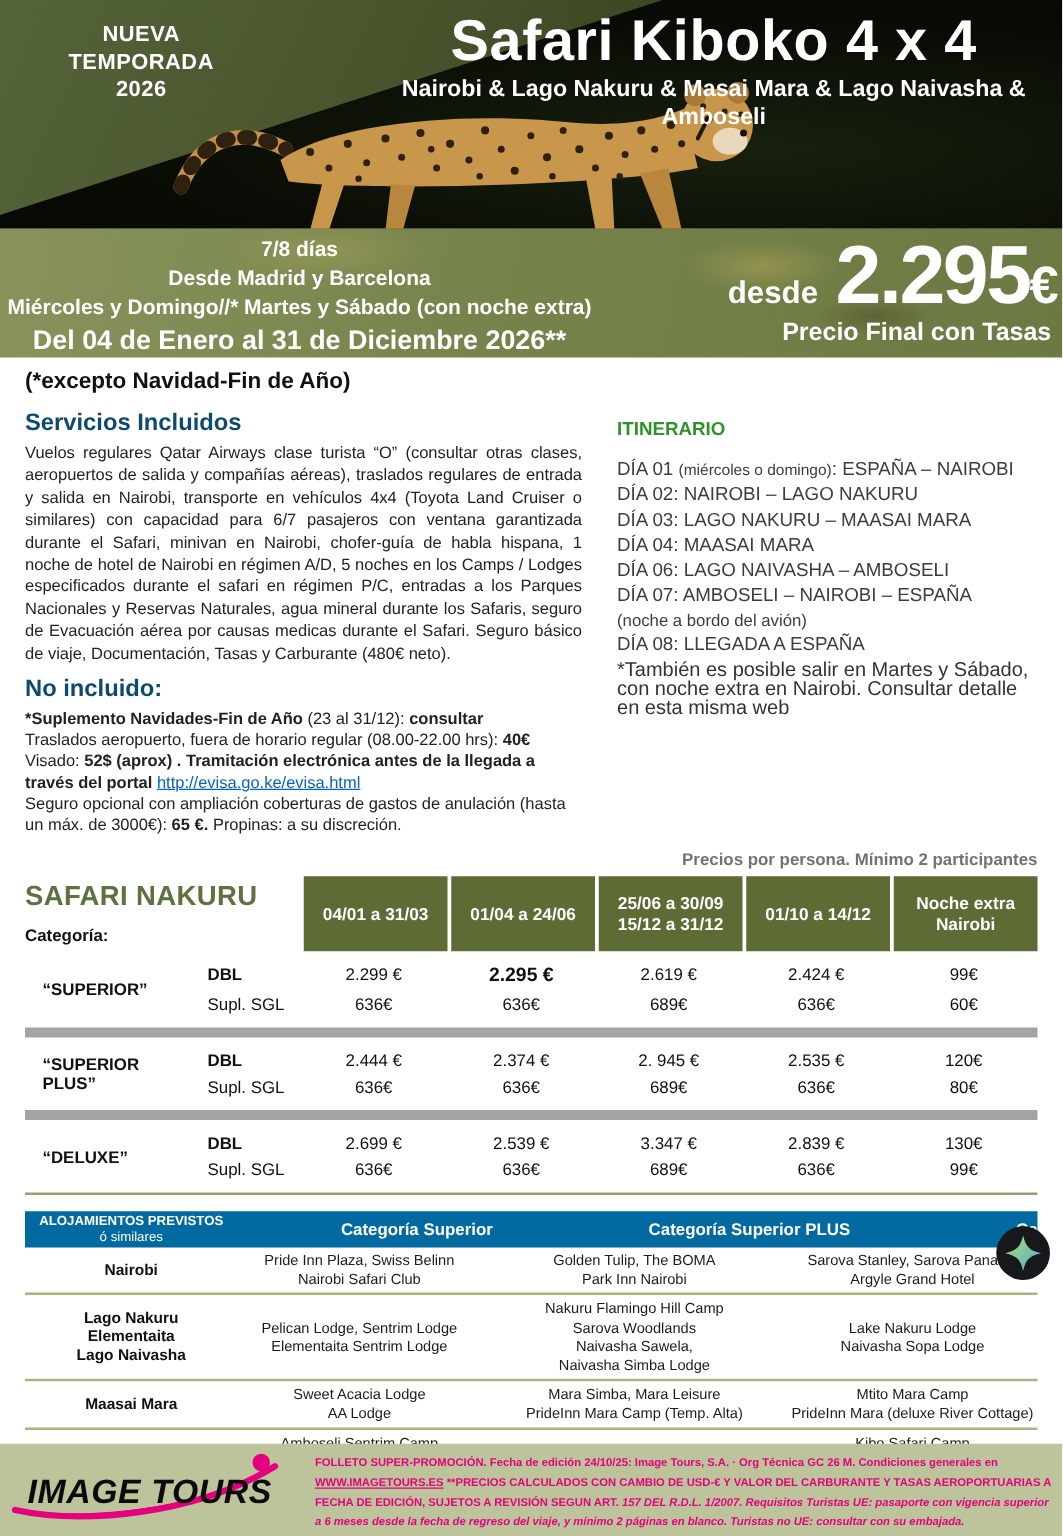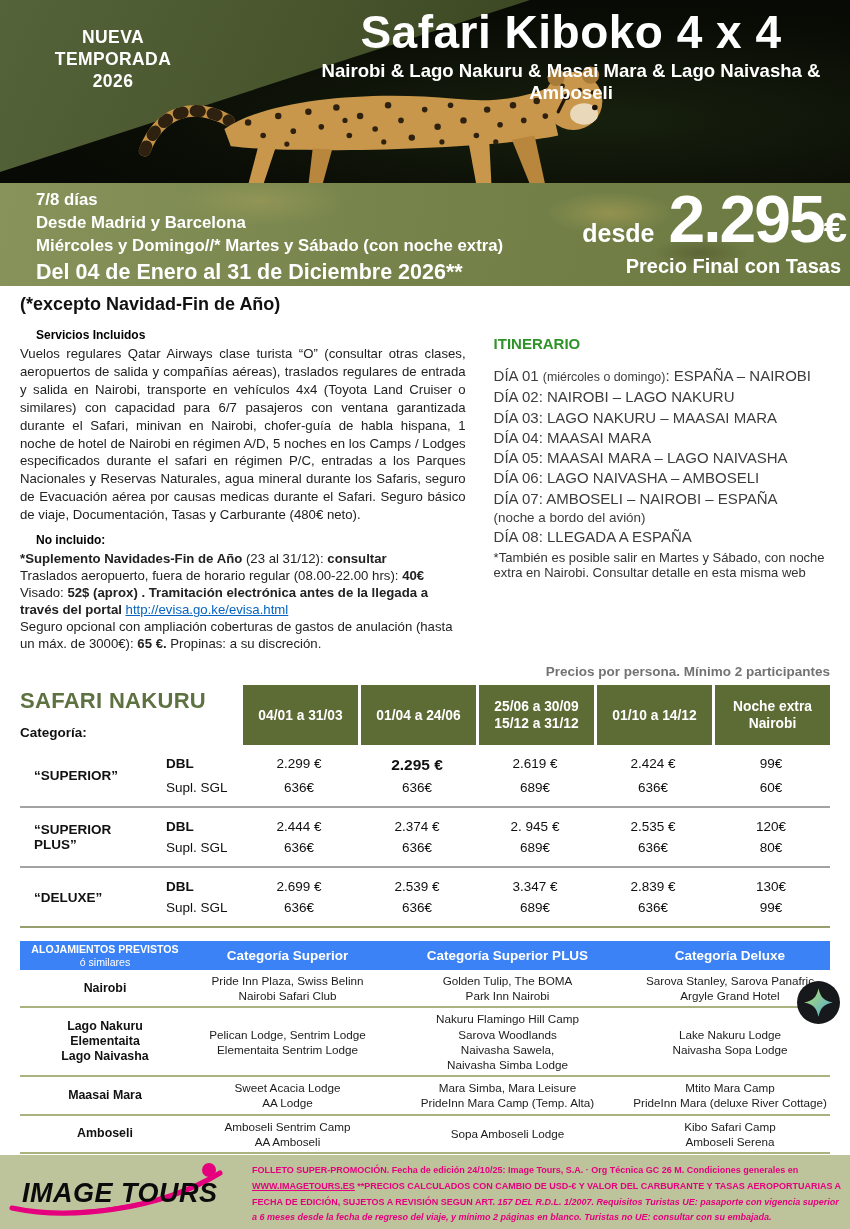--- a/index.html
+++ b/index.html
@@ -4,84 +4,84 @@
 <style>
   * { margin:0; padding:0; box-sizing:border-box; }
   body { font-family:"Liberation Sans", sans-serif; background:#fff; }
   .page { position:relative; width:850px; height:1229px; background:#fff; overflow:hidden; }
 
   
   .header { position:relative; height:183px; background:radial-gradient(ellipse at 70% 65%, #17200e 0%, #090b05 60%, #060704 100%); overflow:hidden; }
   .badge-band { position:absolute; top:0; left:0; width:530px; height:172px;
     background:linear-gradient(115deg, #55633a 0%, #47542c 55%, #37431f 100%);
     clip-path:polygon(0 0, 100% 0, 0 100%); }
-  .badge-text { position:absolute; top:26px; left:28px; width:170px; text-align:center;
+  .badge-text { position:absolute; top:16px; left:28px; width:170px; text-align:center;
     color:#fff; font-weight:bold; font-size:17.5px; line-height:22px; white-space:pre-line; letter-spacing:.4px; }
   .titles { position:absolute; left:295px; top:6px; width:552px; text-align:center; color:#fff; }
   .title { font-size:46px; font-weight:bold; line-height:52px; letter-spacing:.5px; }
   .subtitle { font-size:18.6px; font-weight:bold; margin-top:2px; }
   .cheetah { position:absolute; left:120px; bottom:-6px; }
 
   
   .banner { position:relative; height:103px; color:#fff;
     background:
       radial-gradient(90px 30px at 610px 30px, rgba(190,170,90,.45), transparent 70%),
       radial-gradient(120px 35px at 260px 18px, rgba(185,170,95,.35), transparent 70%),
       radial-gradient(70px 22px at 700px 70px, rgba(60,55,25,.35), transparent 70%),
       linear-gradient(100deg, #87935b 0%, #76844b 45%, #6b7942 100%); }
-  .banner-left { position:absolute; left:36px; top:5px; }
+  .banner-left { position:absolute; left:6px; top:5px;text-align:center; }
   .bl { font-size:16.8px; font-weight:bold; line-height:23px; }
   .bl-dates { font-size:21.5px; font-weight:bold; line-height:31px; }
   .banner-right { position:absolute; right:5px; top:0; text-align:right; }
   .price-row { display:flex; align-items:baseline; gap:14px; justify-content:flex-end; }
   .desde { font-size:25px; font-weight:bold; }
   .big-price { font-size:66px; font-weight:bold; letter-spacing:-2px; line-height:72px; }
   .euro { font-size:42px; font-weight:bold; }
   .tax { font-size:20px; font-weight:bold; margin-top:-9px; padding-right:4px; }
 
   
   .note-top { margin:8px 20px 0; font-weight:bold; font-size:18px; color:#111; }
   .columns { display:flex; margin:4px 20px 0; }
   .col-left { width:457px; }
   .col-right { width:345px; margin-left:28px; }
-  .green-h { color:#000000; font-weight:bold; font-size:12px; margin:9px 16px 3px; }
+  .green-h { color:#0c4a6e; font-weight:bold; font-size:19px; margin:9px 0 3px; }
   .just { text-align:justify; font-size:13.2px; line-height:17.9px; color:#222; }
   .ni-line { font-size:13.2px; line-height:17px; color:#222; }
   .b { font-weight:bold; }
   .link { color:#0563c1; text-decoration:underline; }
 
   .itin-h { color:#2e9428; font-weight:bold; font-size:15px; margin:16px 0 14px; }
   .day { font-size:15px; color:#3d3d3d; line-height:20.3px; }
   .day-small { font-size:12.4px; }
   .night-note { font-size:13.4px; color:#3d3d3d; line-height:18px; }
-  .itin-foot { font-size:13px; color:#333; line-height:15px; margin-top:3px; }
+  .itin-foot { font-size:16px; color:#333; line-height:15px; margin-top:3px; }
 
   .precios-note { text-align:right; margin:12px 20px 0; font-weight:bold; font-size:13.5px; color:#737373; }
 
   
   .ptable { margin:6px 20px 0; width:810px; }
   .phead { display:grid; grid-template-columns:220px repeat(5, 118px); }
   .phead-left { display:flex; flex-direction:column; justify-content:space-between; padding:3px 0 5px; }
   .pt-title { font-size:22px; font-weight:bold; color:#5d7141; letter-spacing:.3px; }
   .pt-cat { font-size:13.5px; font-weight:bold; color:#111; }
   .hcell { margin-left:3px; background:#5d6b35; color:#fff; font-weight:bold; font-size:13.8px;
     display:flex; align-items:center; justify-content:center; text-align:center;
     white-space:pre-line; line-height:17px; height:60px; }
   .pblock { display:grid; grid-template-columns:118px 102px repeat(5, 118px); padding:8px 0; }
-  .pblock + .pblock { border-top:2px solid #a3a3a3; }
+  .pblock + .pblock { border-top:8px solid #a3a3a3; }
   .pblock.last { border-bottom:2px solid #95a06e; }
   .pcat { grid-row:span 2; align-self:center; font-weight:bold; font-size:13.5px; color:#111; padding-left:14px; }
   .plab { font-size:13.5px; padding:3px 0 3px 28px; color:#111; }
   .pval { font-size:13.5px; text-align:center; padding:3px 0; color:#111; }
   .pval.hl { font-weight:bold; font-size:15.5px; }
 
   
   .atable { margin:13px 20px 0; width:810px; }
   .ahead, .arow { display:grid; grid-template-columns:170px 195px 245px 200px; align-items:center; }
-  .ahead { background:#3b82f6; color:#fff; min-height:27px; padding:2px 0; }
+  .ahead { background:#0369a1; color:#fff; min-height:27px; padding:2px 0;gap:46px; }
   .c0 { text-align:center; line-height:12.5px; }
   .c0-l1 { font-size:10.6px; font-weight:bold; }
   .c0-l2 { font-size:10.6px; }
   .ahcell { text-align:center; font-weight:bold; font-size:13.5px; }
   .arow { border-bottom:2px solid #aab37f; padding:3px 0; min-height:30px; }
   .aloc { text-align:center; font-weight:bold; font-size:12.4px; white-space:pre-line; line-height:15px; color:#111; }
   .acell { text-align:center; font-size:11.7px; white-space:pre-line; line-height:15.2px; color:#1c1c1c; }
 
   
   .conds { margin:12px 20px 0; width:810px; font-size:11.2px; line-height:15.2px; color:#000; text-align:justify; }
@@ -197,21 +197,20 @@
       <div class="ni-line"><span>Visado: </span><span class="b">52$ (aprox) .  Tramitación electrónica antes de la llegada a través del portal </span><a class="link" href="#">http://evisa.go.ke/evisa.html</a></div>
       <div class="ni-line"><span>Seguro opcional con ampliación coberturas de gastos de anulación (hasta un máx. de 3000€): </span><span class="b">65 €.</span><span>  Propinas: a su discreción.</span></div>
     </div>
 
     <div class="col-right">
       <div class="itin-h">ITINERARIO</div>
       <div class="day"><span>DÍA 01 </span><span class="day-small">(miércoles o domingo)</span><span>: ESPAÑA – NAIROBI</span></div>
       <div class="day">DÍA 02: NAIROBI – LAGO NAKURU</div>
       <div class="day">DÍA 03: LAGO NAKURU – MAASAI MARA</div>
       <div class="day">DÍA 04: MAASAI MARA</div>
-      <div class="day">DÍA 05: MAASAI MARA – LAGO NAIVASHA</div>
       <div class="day">DÍA 06: LAGO NAIVASHA – AMBOSELI</div>
       <div class="day">DÍA 07: AMBOSELI – NAIROBI – ESPAÑA</div>
       <div class="night-note">(noche a bordo del avión)</div>
       <div class="day">DÍA 08: LLEGADA A ESPAÑA</div>
       <div class="itin-foot">*También es posible salir en Martes y Sábado, con noche extra en Nairobi. Consultar detalle en esta misma web</div>
     </div>
   </div>
 
   <div class="precios-note">Precios por persona. Mínimo 2 participantes</div>
 

